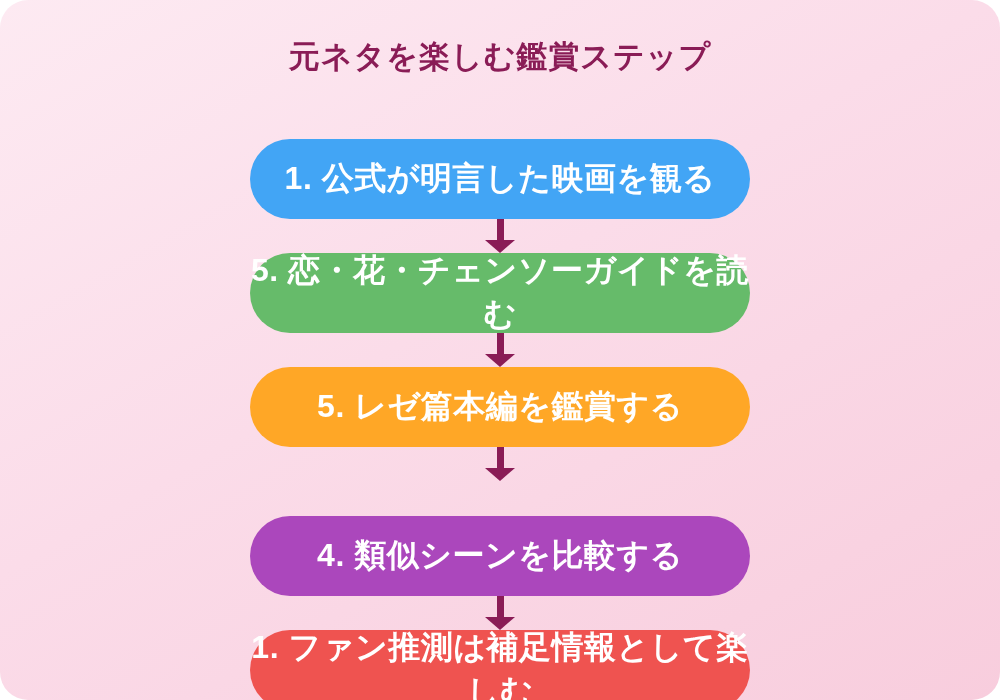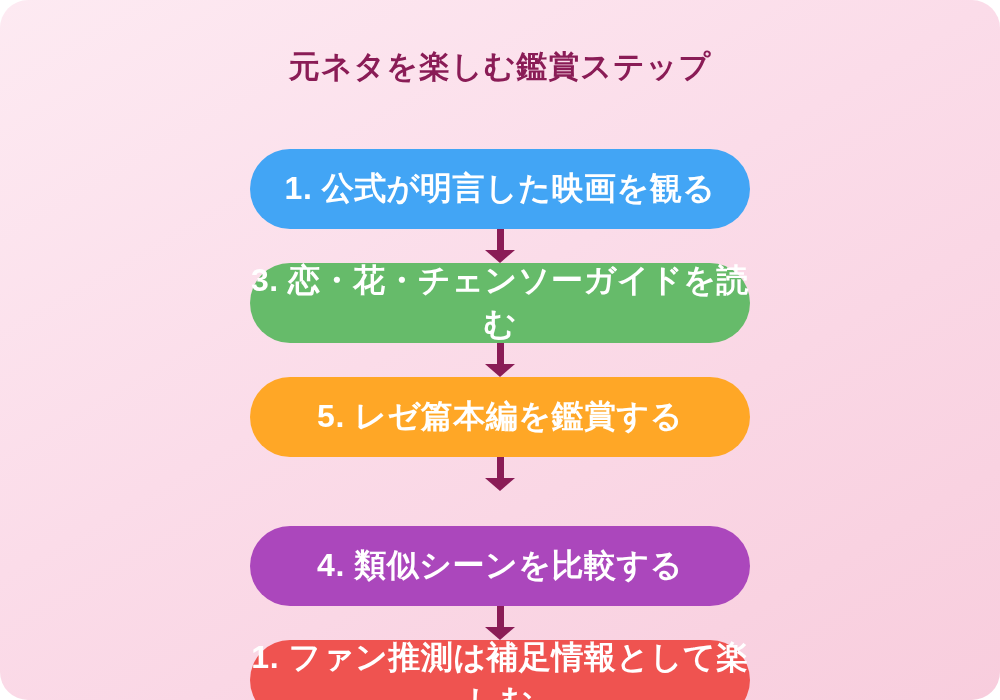--- a/index.html
+++ b/index.html
@@ -15,21 +15,21 @@
     width: 1000px;
     height: 700px;
     border-radius: 28px;
     background: linear-gradient(150deg, #fdeaf2 0%, #fbdce9 45%, #f8cddd 100%);
     display: flex;
     flex-direction: column;
     align-items: center;
     overflow: hidden;
   }
   .title {
-    margin-top: 44px;
+    margin-top: 34px;
     font-size: 31px;
     line-height: 46px;
     font-weight: 800;
     letter-spacing: 1px;
     text-align: center;
   }
   .flow {
     margin-top: 38px;
     display: flex;
     flex-direction: column;
@@ -75,21 +75,21 @@
 
   <div class="flow">
 
     <div class="pill" style="background-color: rgb(66, 165, 245);">1. 公式が明言した映画を観る</div>
 
     <div class="arrow">
       <div class="arrow-line" style="background-color: rgb(138, 28, 86);"></div>
       <div class="arrow-head" style="border-top-color: rgb(138, 28, 86);"></div>
     </div>
 
-    <div class="pill" style="background-color: rgb(102, 187, 106);">3. 恋・花・チェンソーガイドを読む</div>
+    <div class="pill" style="background-color: rgb(102, 187, 106);">5. 恋・花・チェンソーガイドを読む</div>
 
     <div class="arrow">
       <div class="arrow-line" style="background-color: rgb(138, 28, 86);"></div>
       <div class="arrow-head" style="border-top-color: rgb(138, 28, 86);"></div>
     </div>
 
     <div class="pill" style="background-color: rgb(255, 167, 38);">5. レゼ篇本編を鑑賞する</div>
 
     <div class="arrow">
       <div class="arrow-line" style="background-color: rgb(138, 28, 86);"></div>

